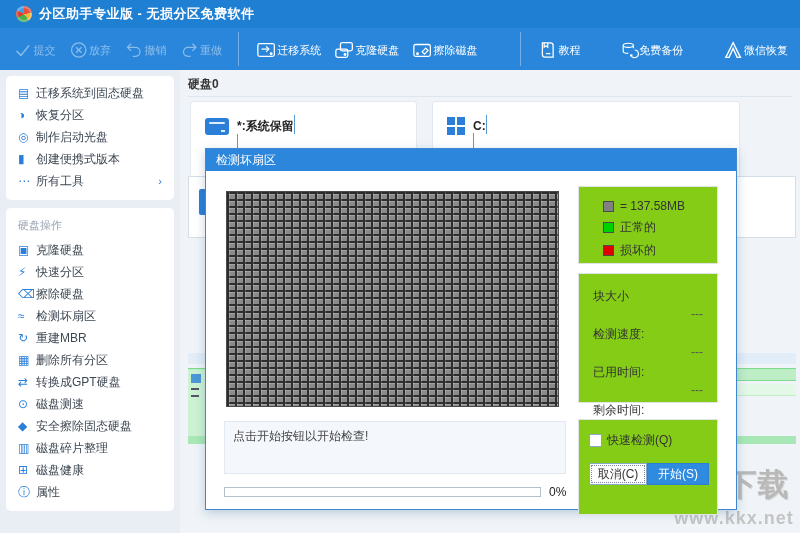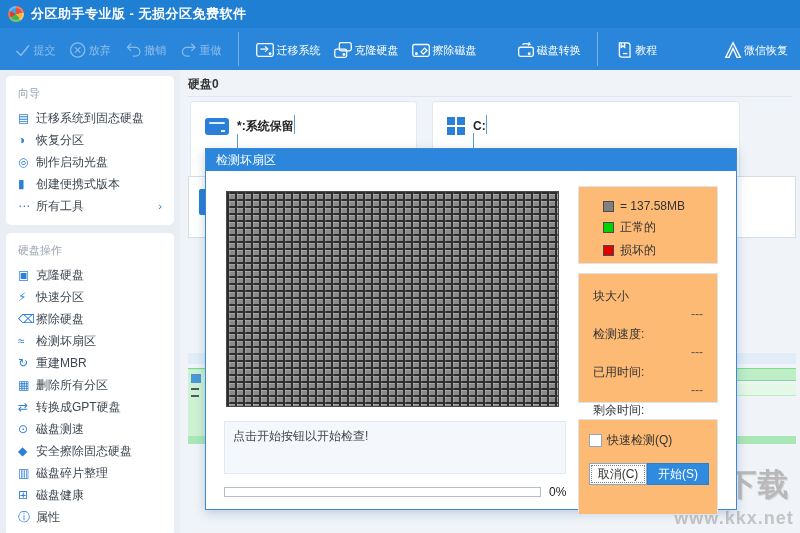--- a/index.html
+++ b/index.html
@@ -1,20 +1,20 @@
 <!DOCTYPE html>
 <html><head>
 <meta charset="utf-8">
 <style>
   *{margin:0;padding:0;box-sizing:border-box;font-family:"Liberation Sans","DejaVu Sans",sans-serif;}
   html,body{width:800px;height:533px;overflow:hidden;background:#f0f4f8;}
   .app{position:relative;width:800px;height:533px;}
 
   
-  .titlebar{position:absolute;left:0;top:0;width:800px;height:28px;background:#1e7fd3;display:flex;align-items:center;padding:0 8px;}
+  .titlebar{position:absolute;left:0;top:0;width:800px;height:28px;background:#1e7fd3;display:flex;align-items:center;padding:0 16px;}
   .applogo{width:16px;height:16px;border-radius:50%;margin-right:7px;
     background:conic-gradient(#e7503e 0 22%,#f5b43a 22% 40%,#4caf50 40% 66%,#d8402f 66% 82%,#3fa0e8 82% 100%);
     box-shadow:inset 0 0 0 2px rgba(255,255,255,.25);}
   .apptitle{color:#fff;font-size:13px;font-weight:bold;letter-spacing:.5px;}
 
   
   .toolbar{position:absolute;left:0;top:28px;width:800px;height:42px;background:#2a86da;display:flex;align-items:center;padding:0 6px;}
   .tbtn{height:42px;min-width:52px;padding:2px 6px 0;display:flex;flex-direction:row;align-items:center;justify-content:center;color:#fff;background:transparent;border:none;cursor:pointer;}
   .tbtn .tlabel{font-size:11px;margin-top:1px;white-space:nowrap;}
   .tbtn.disabled{opacity:.45;}
@@ -65,21 +65,21 @@
   .wm2{font-size:18px;font-weight:bold;color:#c4c4c4;letter-spacing:1px;margin-top:2px;}
 
   
   .dialog{position:absolute;left:25px;top:78px;width:532px;height:362px;background:#fff;border:1px solid #3f87cf;box-shadow:0 3px 10px rgba(30,80,130,.25);z-index:10;}
   .dlg-title{position:absolute;left:0;top:0;width:100%;height:22px;background:#2b86dc;color:#fff;font-size:12px;display:flex;align-items:center;padding:0 10px;cursor:default;}
   .sector-grid{position:absolute;left:20px;top:42px;width:333px;height:216px;border:1px solid #4a4a4a;
     background-color:#8a8a8a;
     background-image:
       repeating-linear-gradient(to right,#2d2d2d 0 2px,rgba(255,255,255,.18) 2px 3px,transparent 3px 8px),
       repeating-linear-gradient(to bottom,#2d2d2d 0 2px,rgba(255,255,255,.22) 2px 3px,transparent 3px 7px);}
-  .side-box{position:absolute;left:372px;width:140px;background:#fdba74;border:1px solid #dfe3e8;}
+  .side-box{position:absolute;left:372px;width:140px;background:#84cc16;border:1px solid #dfe3e8;}
   .legend-box{top:37px;height:78px;padding:12px 0 0 24px;}
   .legend-row{display:flex;align-items:center;margin-bottom:6px;font-size:12px;color:#333;}
   .sq{width:11px;height:11px;border:1px solid #4a4a4a;margin-right:6px;flex:0 0 11px;}
   .stats-box{top:124px;height:130px;padding:14px 14px 0;}
   .stat{margin-bottom:5px;}
   .stat-label{font-size:12px;color:#333;}
   .stat-value{font-size:12px;color:#555;text-align:right;margin-top:2px;}
   .action-box{top:270px;height:96px;padding:12px 8px 0 10px;}
   .chk{display:flex;align-items:center;font-size:12px;color:#333;cursor:pointer;}
   .chk .box{width:13px;height:13px;border:1px solid #8fa6c0;background:#fff;margin-right:5px;flex:0 0 13px;}
@@ -151,51 +151,51 @@
     </button>
     <button class="tbtn">
       <svg width="26" height="22" viewBox="0 0 24 24" fill="none" stroke="#fff" stroke-width="1.4">
           <rect x="3" y="6" width="18" height="13" rx="2"></rect>
           <path d="M12 14l4-4 2.5 2.5-4 4z"></path>
           <circle cx="7" cy="16" r="0.9"></circle>
         </svg>
       <span class="tlabel">擦除磁盘</span>
     </button>
     <div class="tgap"></div>
-    <button class="tbtn">
-      <svg width="26" height="22" viewBox="0 0 24 24" fill="none" stroke="#fff" stroke-width="1.4">
-          <rect x="4" y="9" width="16" height="10" rx="2"></rect>
-          <path d="M8 6a5 2.6 0 0 1 8 0"></path>
-          <path d="M15 3.6l1.4 2.2-2.4.8"></path>
-          <circle cx="15.5" cy="16" r="0.9"></circle>
-        </svg>
-      <span class="tlabel">磁盘转换</span>
-    </button>
     <div class="tsep"></div>
     <button class="tbtn">
       <svg width="24" height="22" viewBox="0 0 24 24" fill="none" stroke="#fff" stroke-width="1.4">
           <path d="M6 4h9a3 3 0 0 1 3 3v13H9a3 3 0 0 1-3-3z"></path>
           <path d="M8 4v5l2-1.6L12 9V4"></path>
           <path d="M10 16h5"></path>
         </svg>
       <span class="tlabel">教程</span>
     </button>
     <div class="tgap"></div>
+    <button class="tbtn">
+      <svg width="24" height="22" viewBox="0 0 24 24" fill="none" stroke="#fff" stroke-width="1.4">
+          <ellipse cx="11" cy="6.5" rx="6" ry="2.5"></ellipse>
+          <path d="M5 6.5v7c0 1.4 2.7 2.5 6 2.5"></path>
+          <path d="M17 6.5v3.5"></path>
+          <path d="M18.5 12a4.5 4.5 0 1 1-4.3 6"></path>
+          <path d="M13.5 19.5l.6-2 2 .7"></path>
+        </svg>
+      <span class="tlabel">免费备份</span>
+    </button>
     <div class="tgap"></div>
     <button class="tbtn">
       <svg width="26" height="22" viewBox="0 0 24 24" fill="none" stroke="#fff" stroke-width="1.5">
           <path d="M12 4l8 16h-3.6L12 10.2 7.6 20H4z"></path>
         </svg>
       <span class="tlabel">微信恢复</span>
     </button>
   </div>
 
   <aside class="sidebar">
     <div class="scard">
-      <div class="sec-title">向导</div>
       <div class="srow">
           <span class="sicon">▤</span>
           <span>迁移系统到固态硬盘</span>
         </div>
       <div class="srow">
           <span class="sicon">◑</span>
           <span>恢复分区</span>
         </div>
       <div class="srow">
           <span class="sicon">◎</span>

